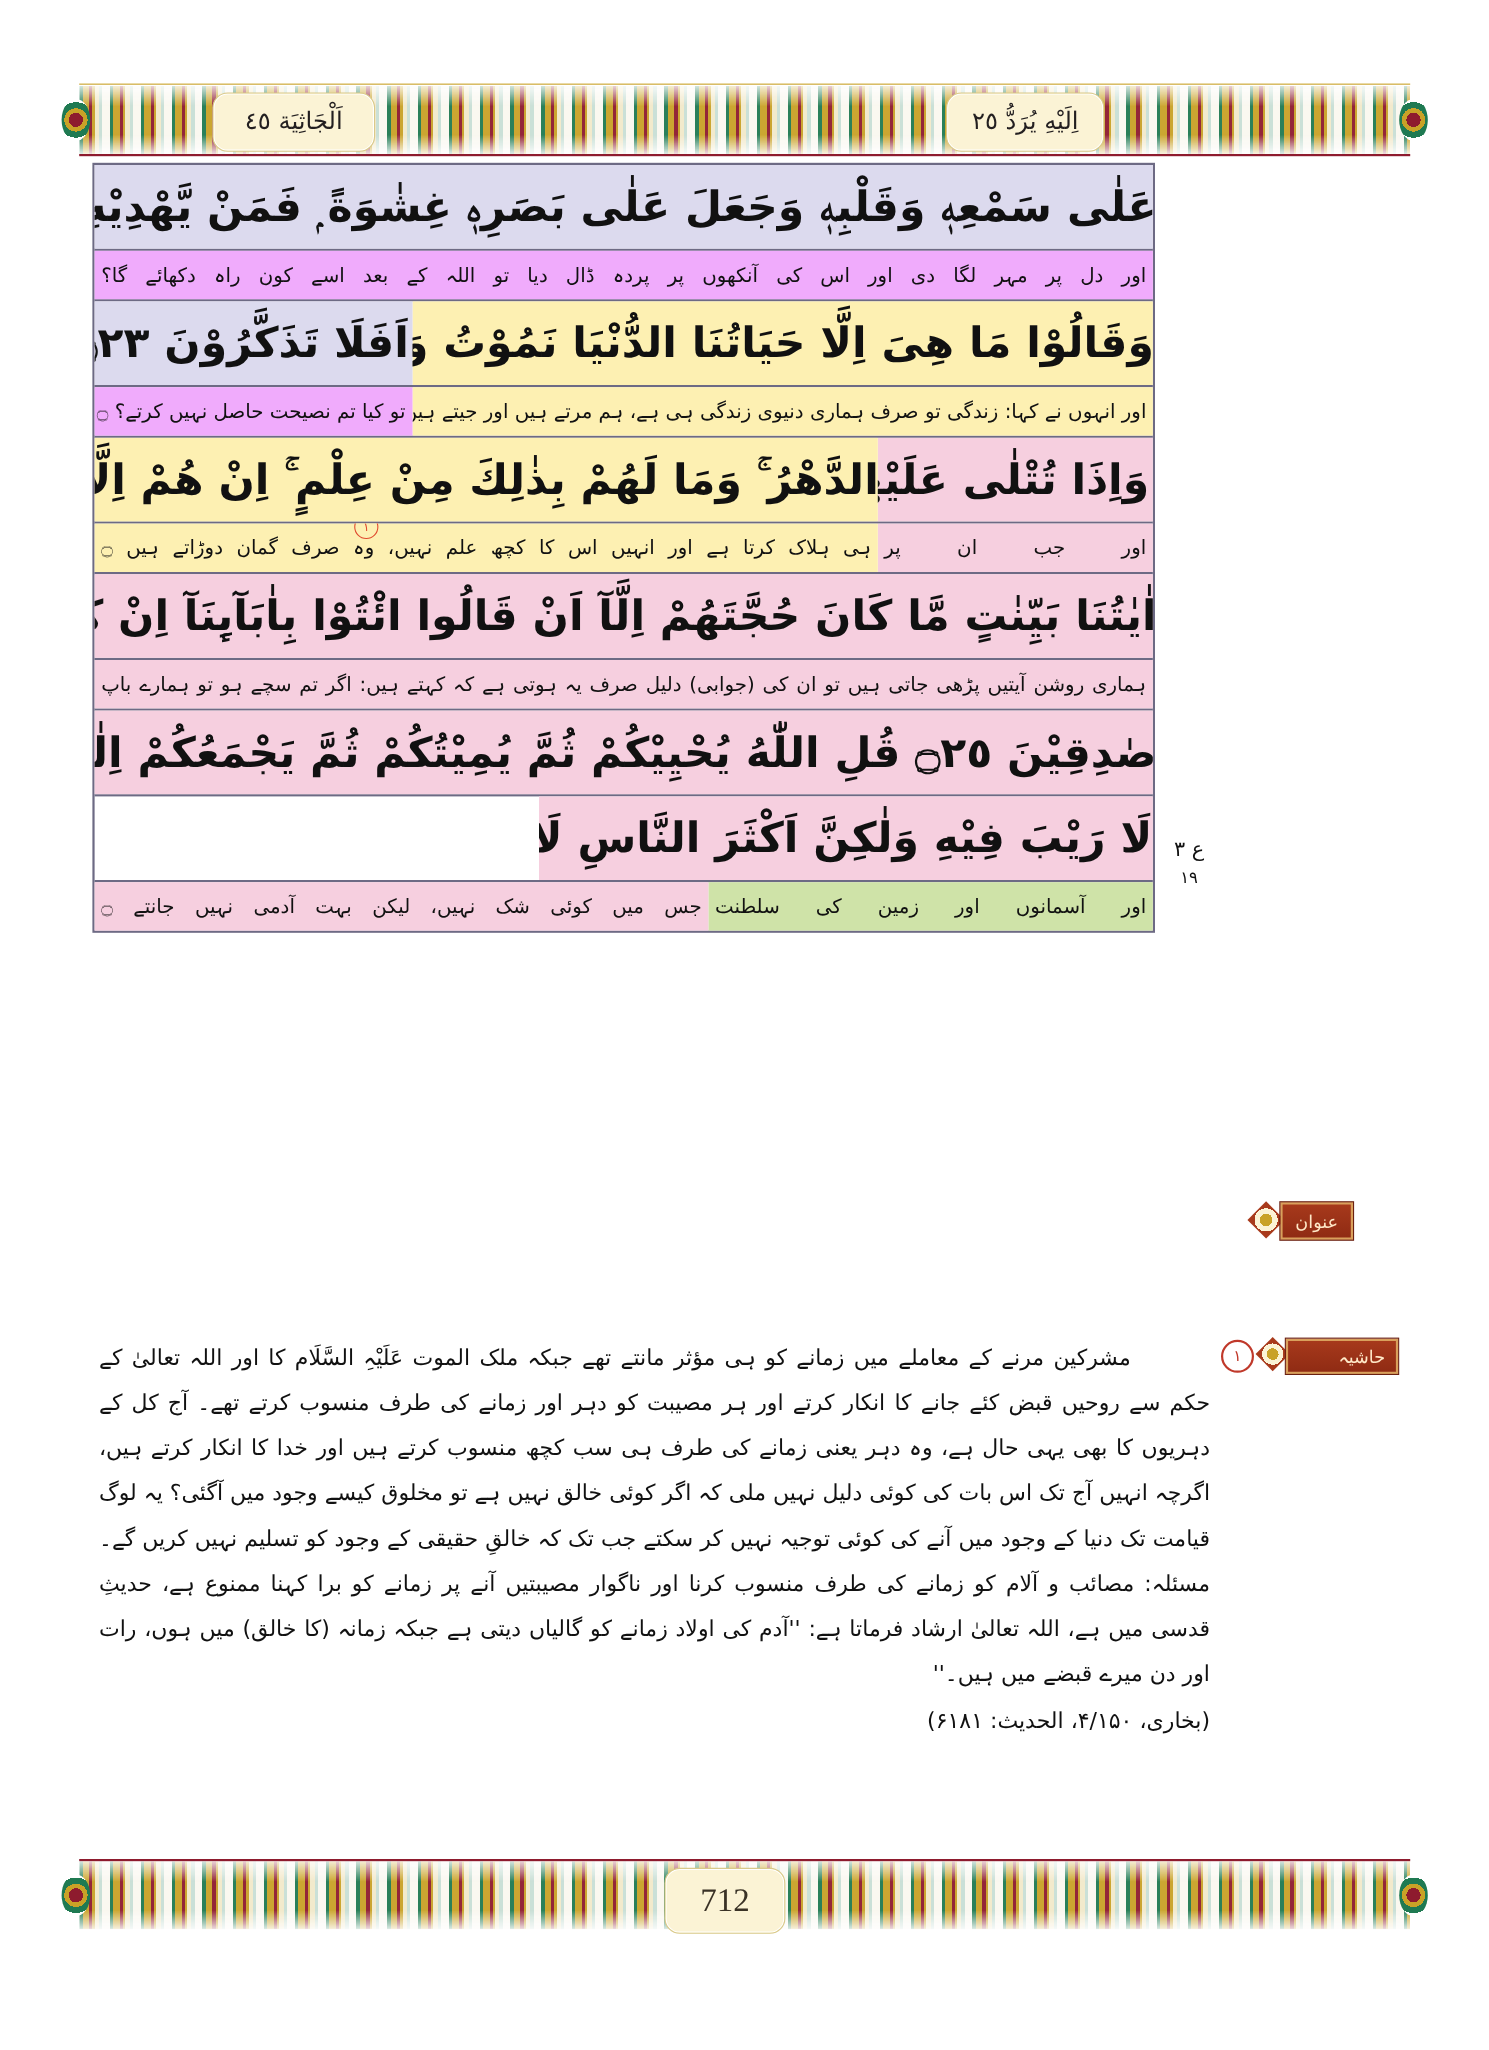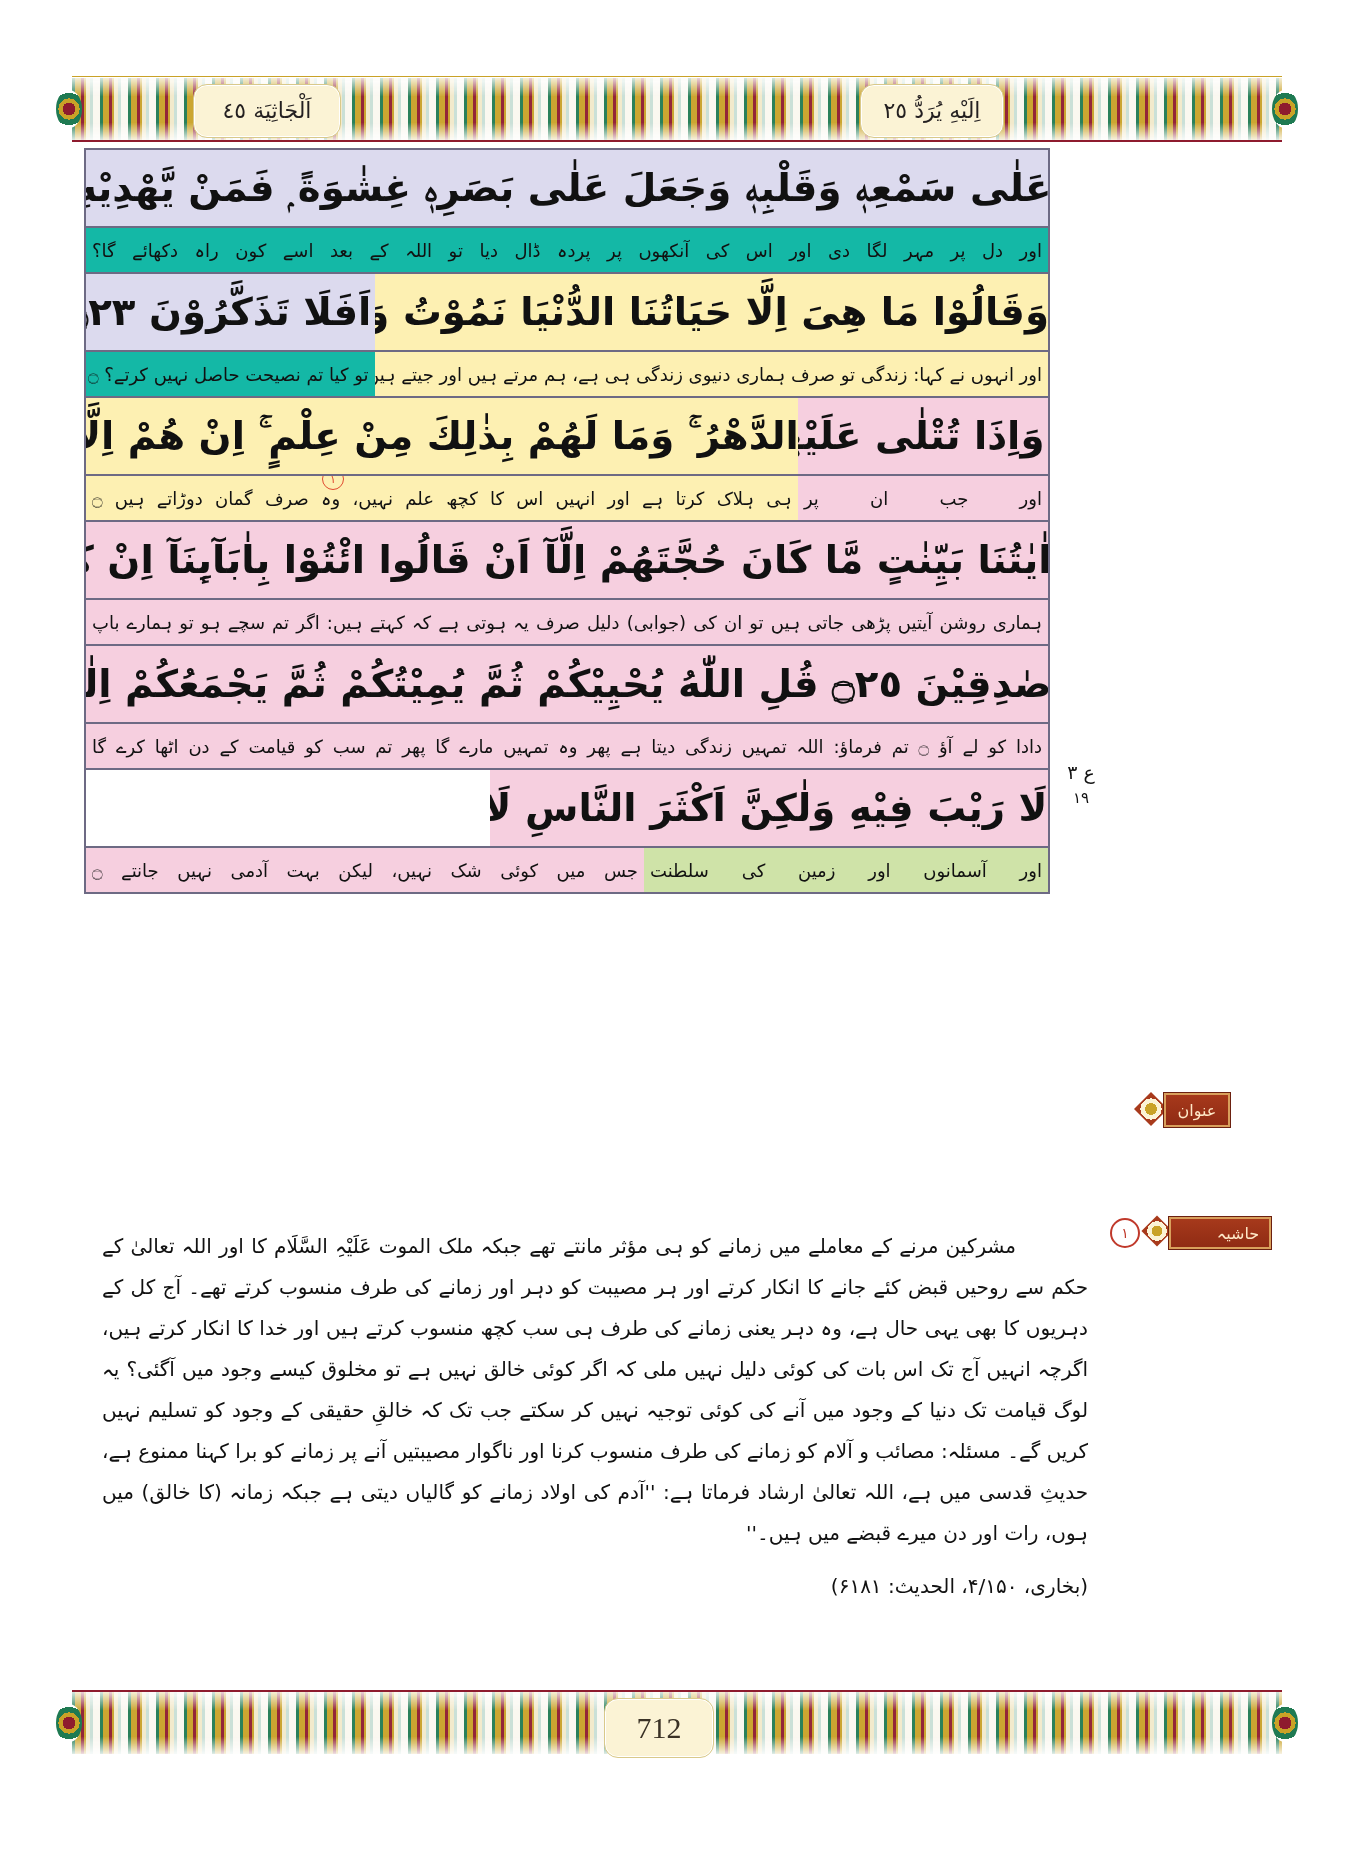--- a/index.html
+++ b/index.html
@@ -110,21 +110,21 @@
     text-align-last:justify;
   }
   .row-ar{height:76px;}
   .row-ur{height:44px;}
 
   
   .bg-lav{background:#dcdaee;}
   .bg-yel{background:#fdf0b2;}
   .bg-pnk{background:#f6cfdf;}
   .bg-grn{background:#cfe3a8;}
-  .bg-lav2{background:#14b8a6;}
+  .bg-lav2{background:#f0abfc;}
 
   
   .margin-marks{
     position:absolute;
     left:1058px;top:762px;
     width:46px;
     text-align:center;
     direction:rtl;
     z-index:6;
   }
@@ -173,21 +173,21 @@
     position:absolute;left:1110px;top:1218px;
     width:26px;height:26px;border:2px solid #c0392b;border-radius:50%;
     color:#c0392b;font-size:14px;
     display:flex;align-items:center;justify-content:center;z-index:4;
   }
   #footnote-body{
     position:absolute;left:90px;top:1214px;width:1010px;
     direction:rtl;text-align:justify;
     font-size:20px;line-height:2.05;color:#111;
   }
-  #footnote-body p{margin:12px;}
+  #footnote-body p{margin:0;}
   #footnote-body .indent-first{text-indent:72px;}
 
   
   #manzil-footer{
     position:absolute;left:0;right:0;top:1778px;
     text-align:center;direction:rtl;
     font-size:28px;color:#111;
   }
 </style>
 </head>
@@ -264,25 +264,20 @@
       <div class="seg bg-pnk" style="width:100%">
         <div class="urdu-line">ہماری روشن آیتیں پڑھی جاتی ہیں تو ان کی (جوابی) دلیل صرف یہ ہوتی ہے کہ کہتے ہیں: اگر تم سچے ہو تو ہمارے باپ</div>
       </div>
     </div>
 
     <div class="ayah-row row-ar">
       <div class="seg bg-pnk" style="width:100%">
         <div class="arabic-line">صٰدِقِيْنَ ۝٢٥ قُلِ اللّٰهُ يُحْيِيْكُمْ ثُمَّ يُمِيْتُكُمْ ثُمَّ يَجْمَعُكُمْ اِلٰى يَوْمِ الْقِيٰمَةِ</div>
       </div>
     </div>
-    <div class="ayah-row row-ur">
-      <div class="seg bg-pnk" style="width:100%">
-        <div class="urdu-line">دادا کو لے آؤ ۝ تم فرماؤ: اللہ تمہیں زندگی دیتا ہے پھر وہ تمہیں مارے گا پھر تم سب کو قیامت کے دن اٹھا کرے گا</div>
-      </div>
-    </div>
 
     <div class="ayah-row row-ar">
       <div class="seg bg-pnk" style="width:58%">
         <div class="arabic-line">لَا رَيْبَ فِيْهِ وَلٰكِنَّ اَكْثَرَ النَّاسِ لَا يَعْلَمُوْنَ ۝٢٦</div>
       </div>
     </div>
     <div class="ayah-row row-ur">
       <div class="seg bg-grn" style="width:42%">
         <div class="urdu-line">اور آسمانوں اور زمین کی سلطنت</div>
       </div>

